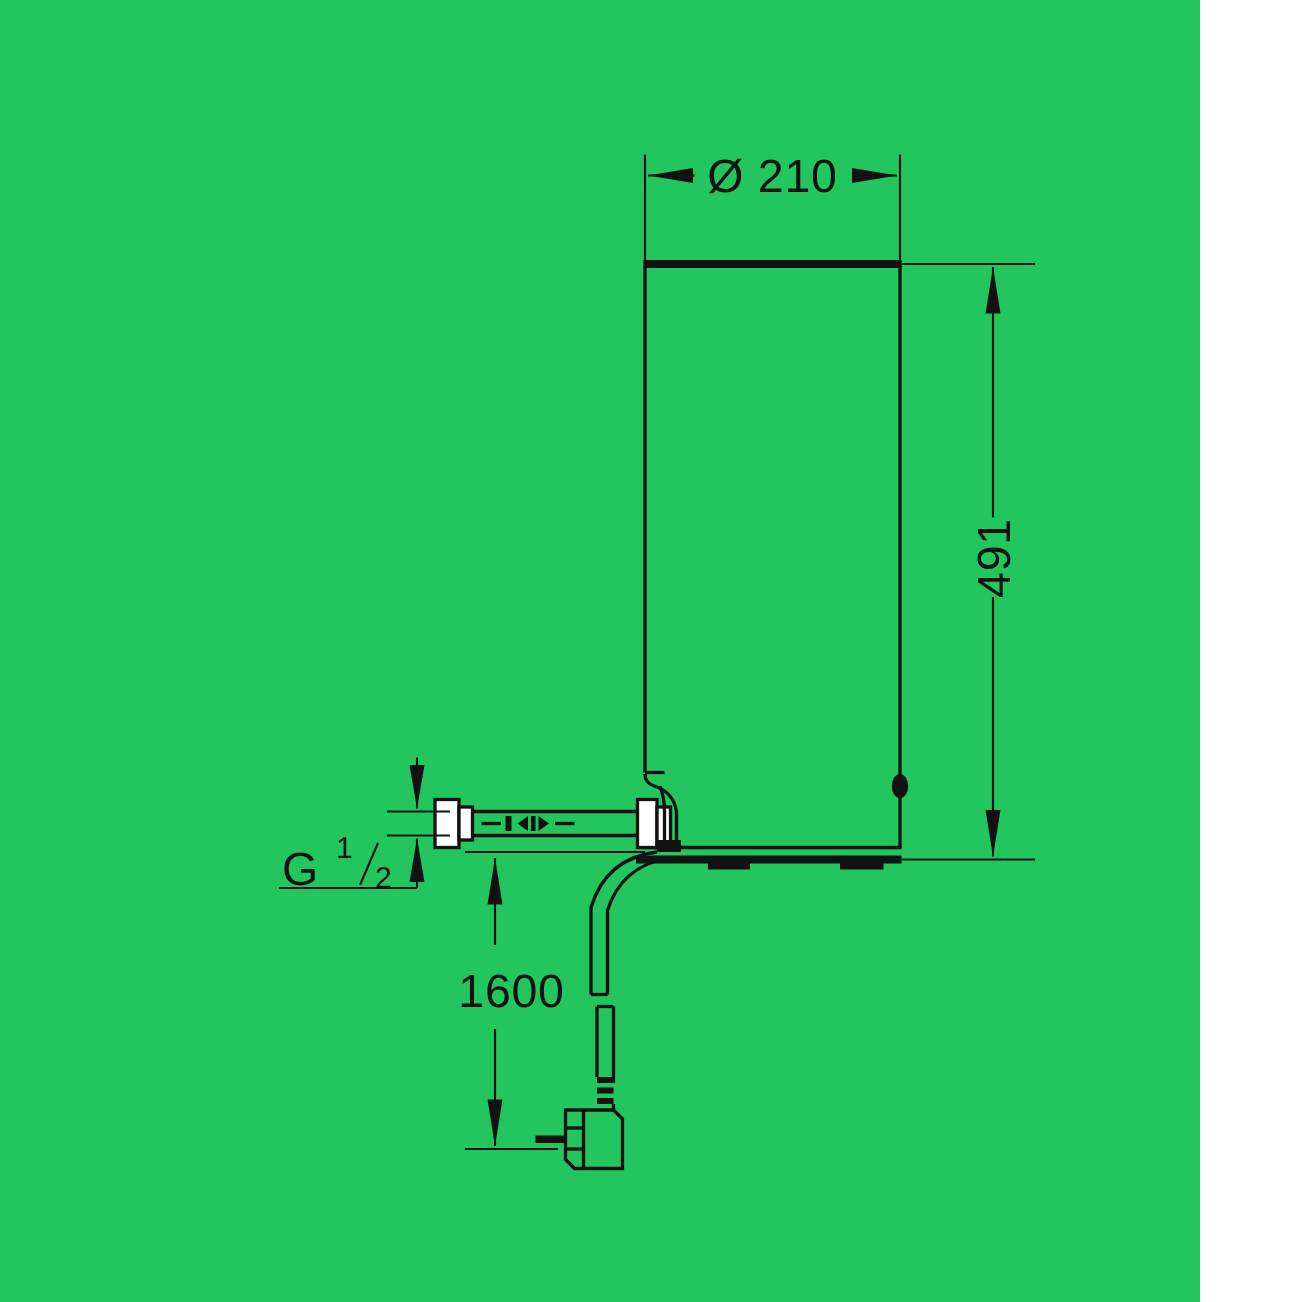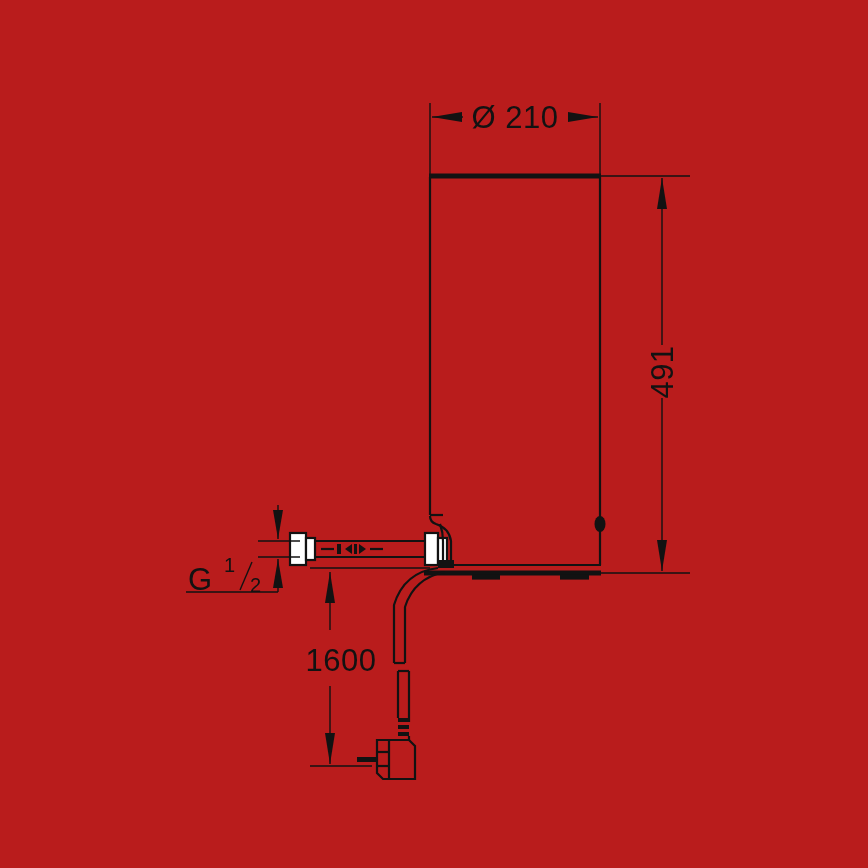--- a/index.html
+++ b/index.html
@@ -2,23 +2,23 @@
 <html><head>
 <meta charset="utf-8">
 <style>
   html, body {
     margin: 0;
     padding: 0;
     background: #ffffff;
   }
   #sheet {
     position: relative;
-    width: 868px;
+    width: 800px;
     height: 868px;
-    background: #b91c1c;
+    background: #22c55e;
     font-family: "Liberation Sans", sans-serif;
     overflow: hidden;
   }
   #drawing-svg {
     position: absolute;
     left: 0;
     top: 0;
     width: 868px;
     height: 868px;
   }

